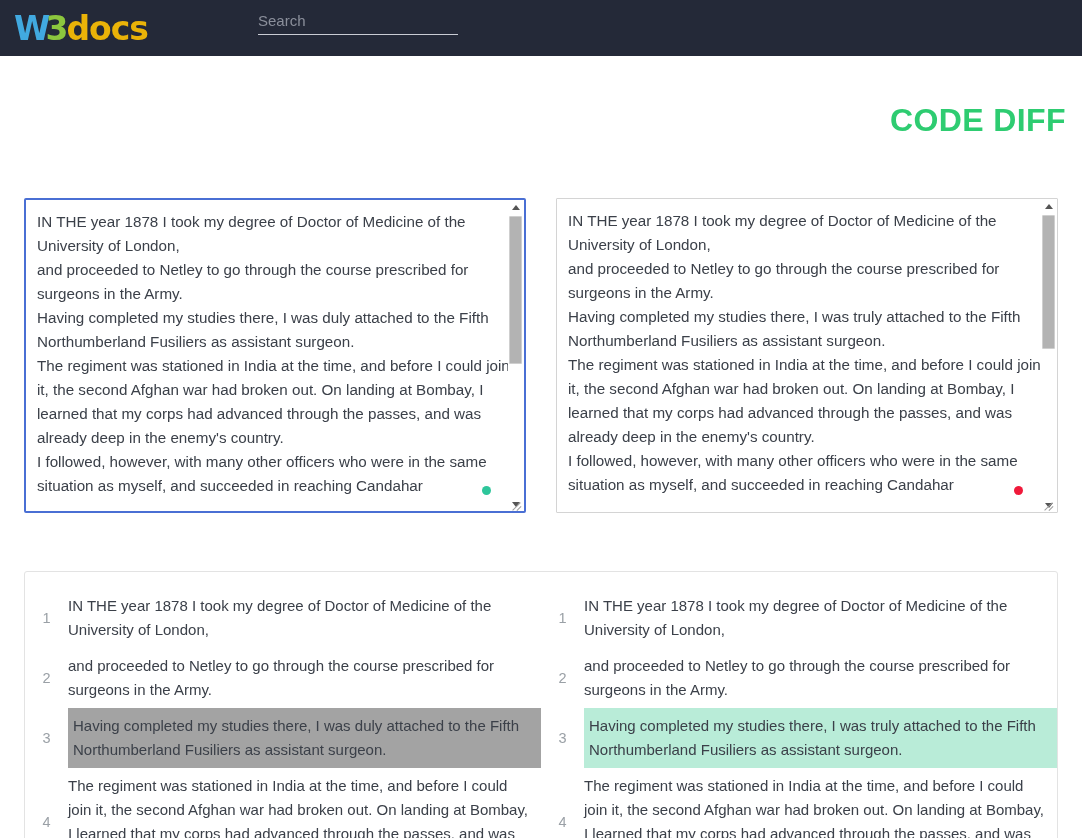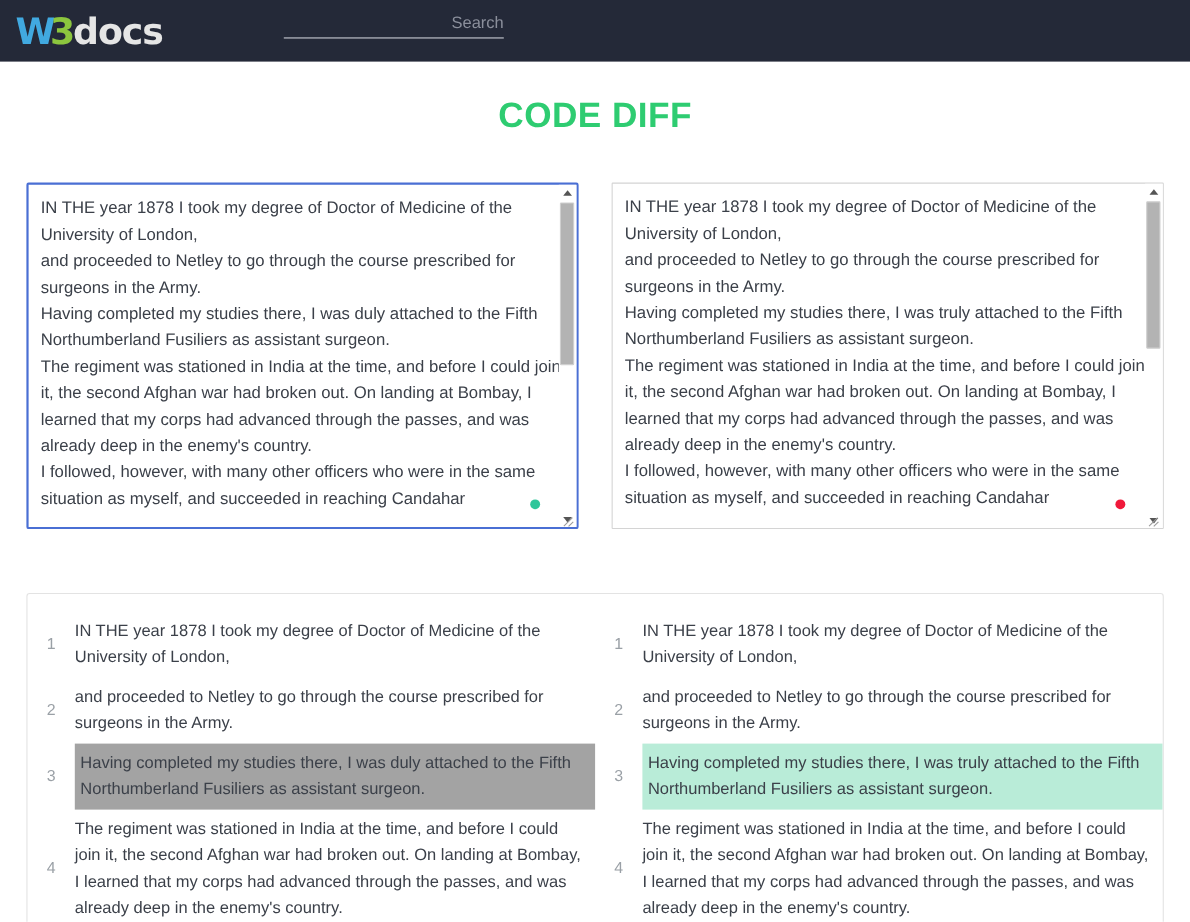--- a/index.html
+++ b/index.html
@@ -24,39 +24,38 @@
     display: flex;
     align-items: baseline;
     font-size: 33px;
     font-weight: bold;
     letter-spacing: -1px;
     line-height: 1;
     user-select: none;
   }
   .brand .w { color: #41a9e0; font-family: "DejaVu Sans", sans-serif; font-weight: 700; }
   .brand .three { color: #8cc63e; font-family: "DejaVu Sans", sans-serif; font-weight: 700; margin-left: -4px; }
-  .brand .docs { color: #e5e5e5; font-family: "DejaVu Sans", sans-serif; font-weight: 700; margin-left: -1px; }
+  .brand .docs { color: #eab308; font-family: "DejaVu Sans", sans-serif; font-weight: 700; margin-left: -1px; }
 
   .search-wrap {
     position: absolute;
     left: 258px;
     top: 10px;
     width: 200px;
   }
   .search-input {
     width: 200px;
     background: transparent;
     border: none;
     border-bottom: 1px solid #c9ccd4;
     color: #e8eaee;
     font-size: 15px;
     font-family: "Liberation Sans", sans-serif;
     padding: 2px 0 5px 0;
     outline: none;
-    text-align: right;
   }
   .search-input::placeholder { color: #8b8f9b; }
 
   .nav-links {
     position: absolute;
     right: 18px;
     top: 0;
     height: 56px;
     display: flex;
     align-items: center;
@@ -79,26 +78,26 @@
     border-left: 4.5px solid transparent;
     border-right: 4.5px solid transparent;
     border-top: 5px solid #ffffff;
     margin-left: 1px;
     position: relative;
     top: 1px;
   }
 
   
   .page-title {
-    text-align: center;
+    text-align: right;
     color: #2ecc71;
     font-size: 32px;
     font-weight: bold;
     letter-spacing: 0.4px;
-    margin: 0;
+    margin: 16px;
     padding: 30px 0 0 0;
     font-family: "Liberation Sans", sans-serif;
   }
 
   
   .editors {
     display: flex;
     gap: 30px;
     padding: 43px 24px 0 24px;
   }

